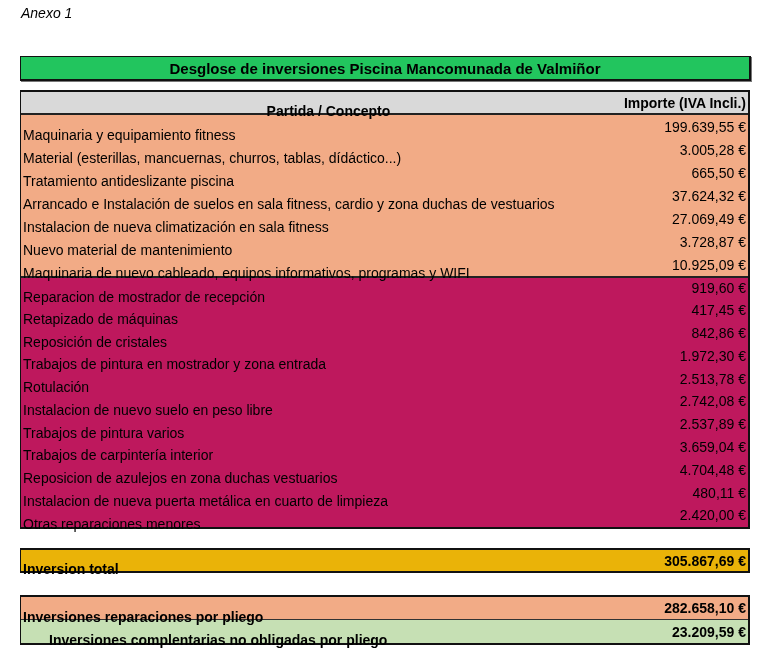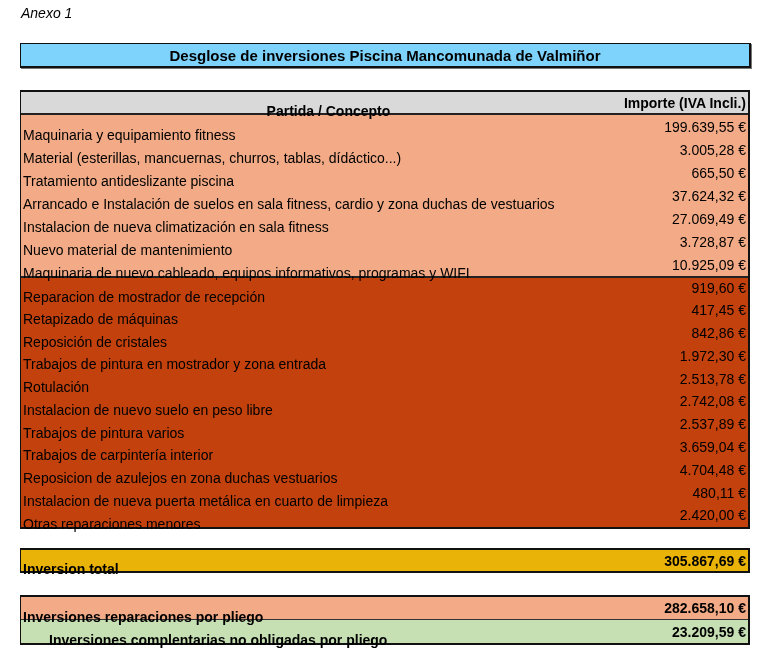--- a/index.html
+++ b/index.html
@@ -1,33 +1,33 @@
 <!DOCTYPE html>
 <html><head>
 <meta charset="utf-8">
 <style>
   html, body { margin: 0; padding: 0; background: #ffffff; }
   body { width: 769px; height: 670px; position: relative; overflow: hidden;
          font-family: "Liberation Sans", sans-serif; color: #000; }
   .annex { position: absolute; left: 21px; top: 5px; font-size: 14px; font-style: italic; }
-  .title-box { position: absolute; left: 20px; top: 43px; width: 728px; height: 22px;
+  .title-box { position: absolute; left: 20px; top: 56px; width: 728px; height: 22px;
                border: 2px solid #111; border-left-width: 1px; border-top-width: 1px;
                box-shadow: 1px 1px 0 #777;
                display: flex; align-items: center; justify-content: center;
-               font-weight: bold; font-size: 15px; background: #7dd3fc; }
+               font-weight: bold; font-size: 15px; background: #22c55e; }
   .table { position: absolute; left: 20px; top: 90px; width: 730px;
            border: 2px solid #111; border-left-width: 1px; box-sizing: border-box; }
   .row { display: flex; align-items: center; justify-content: space-between;
          box-sizing: border-box; padding: 0 2px 0 2px; font-size: 14px; }
   .row .concept { white-space: nowrap; margin-top: 17px; }
   .row .amount { white-space: nowrap; text-align: right; }
   .hdr { background: #d9d9d9; height: 23px; font-weight: bold; border-bottom: 2px solid #222; }
   .hdr .concept { flex: 1; text-align: center; padding-left: 10px; }
   .orange { background: #f2ab86; height: 23px; gap: 48px; }
-  .green { background: #c2410c; height: 22.8px; }
+  .green { background: #be185d; height: 22.8px; }
   .sep { border-top: 2px solid #222; }
   .total { position: absolute; left: 20px; top: 548px; width: 730px; height: 25px;
            background: #eab308; border: 2px solid #111; border-left-width: 1px; box-sizing: border-box;
            font-weight: bold; font-size: 14px; }
   .summary { position: absolute; left: 20px; top: 595px; width: 730px;
              border: 2px solid #111; border-left-width: 1px; box-sizing: border-box; font-weight: bold; }
   .summary .s1 { background: #f2ab86; height: 23px; border-bottom: 1px solid #333; }
   .summary .s2 { background: #c6e0b4; height: 23px; padding-left: 28px; }
 </style>
 </head>

